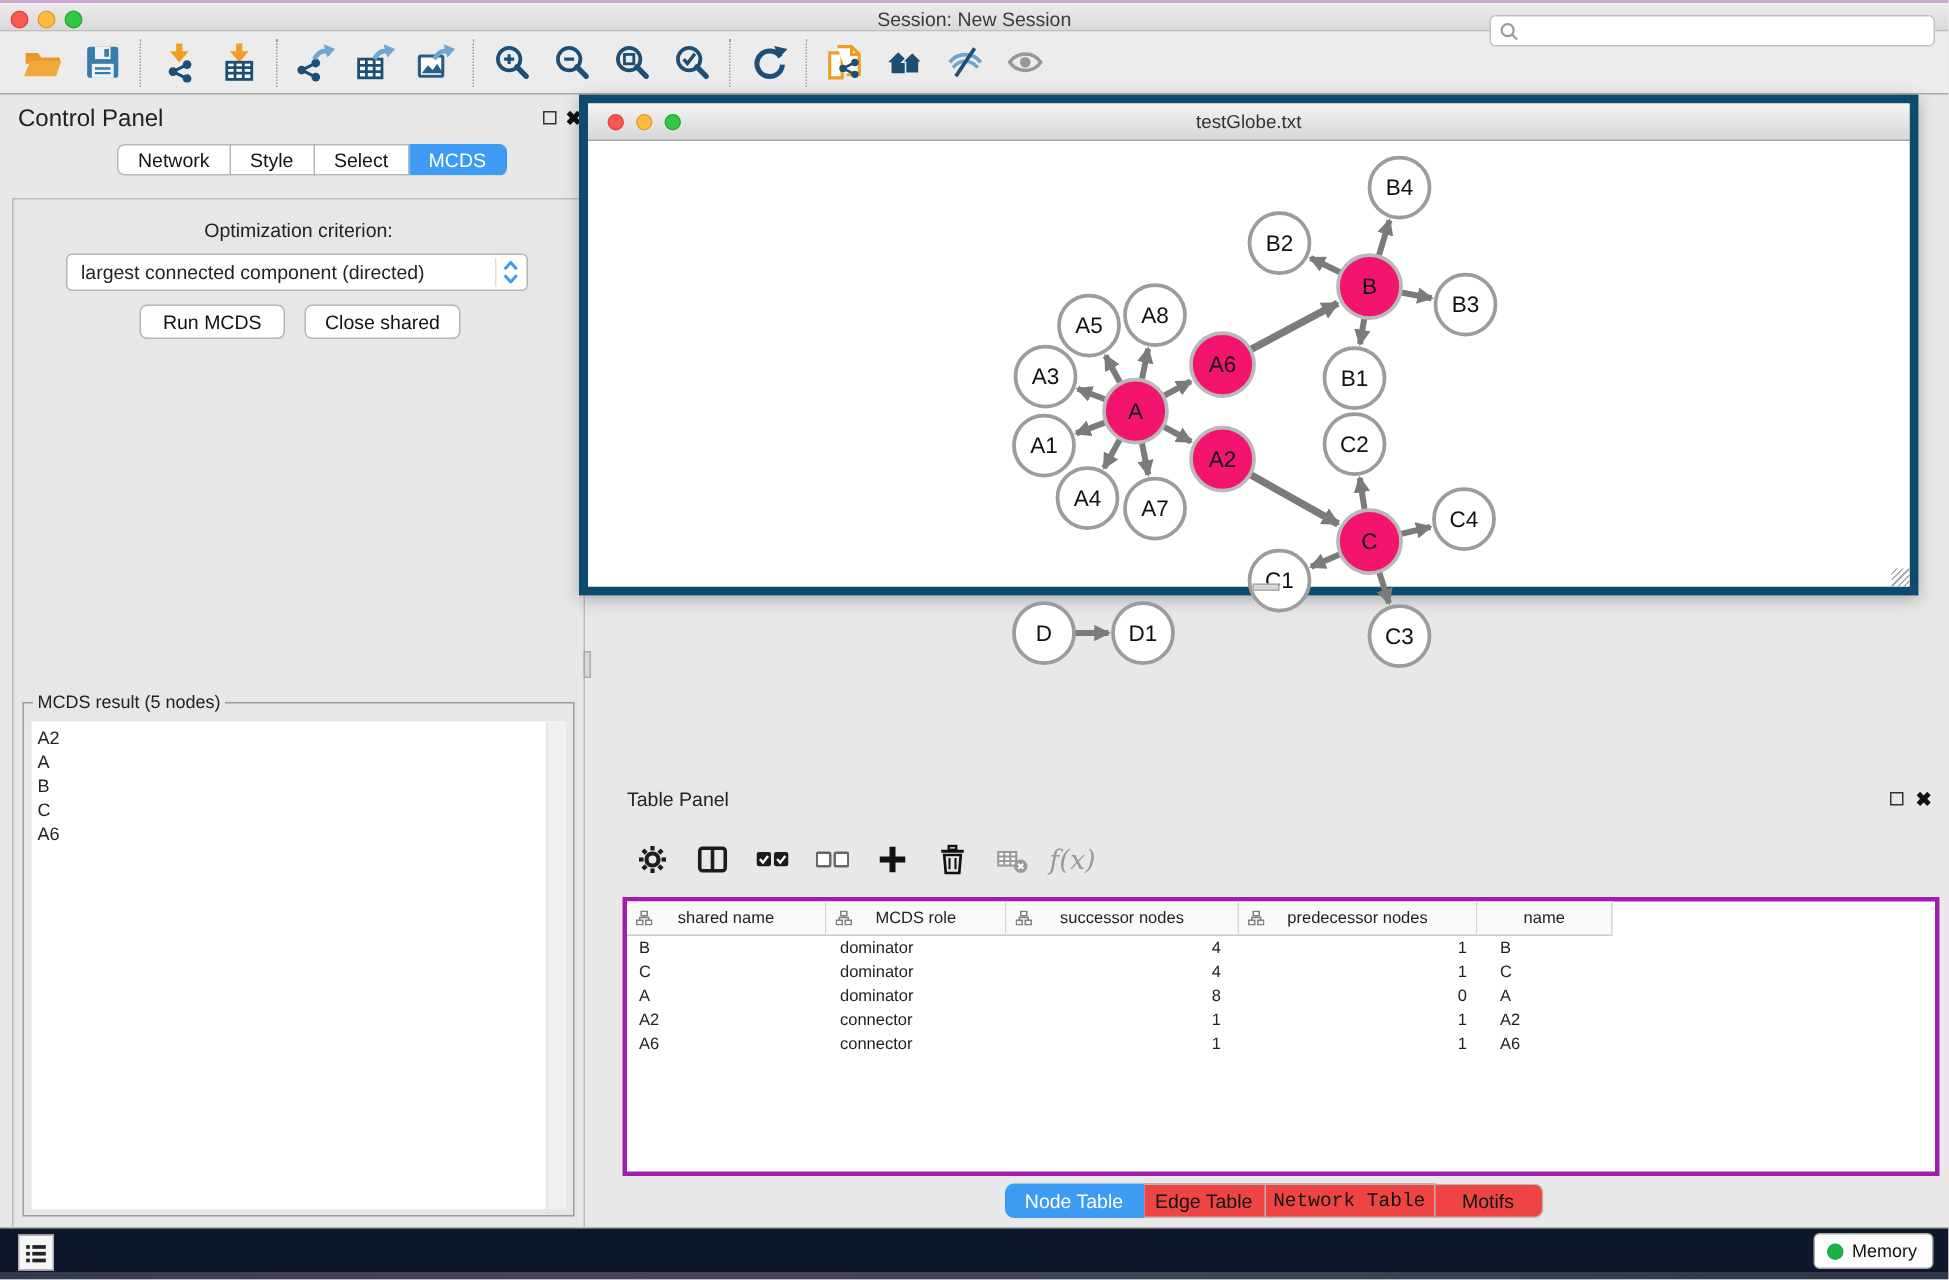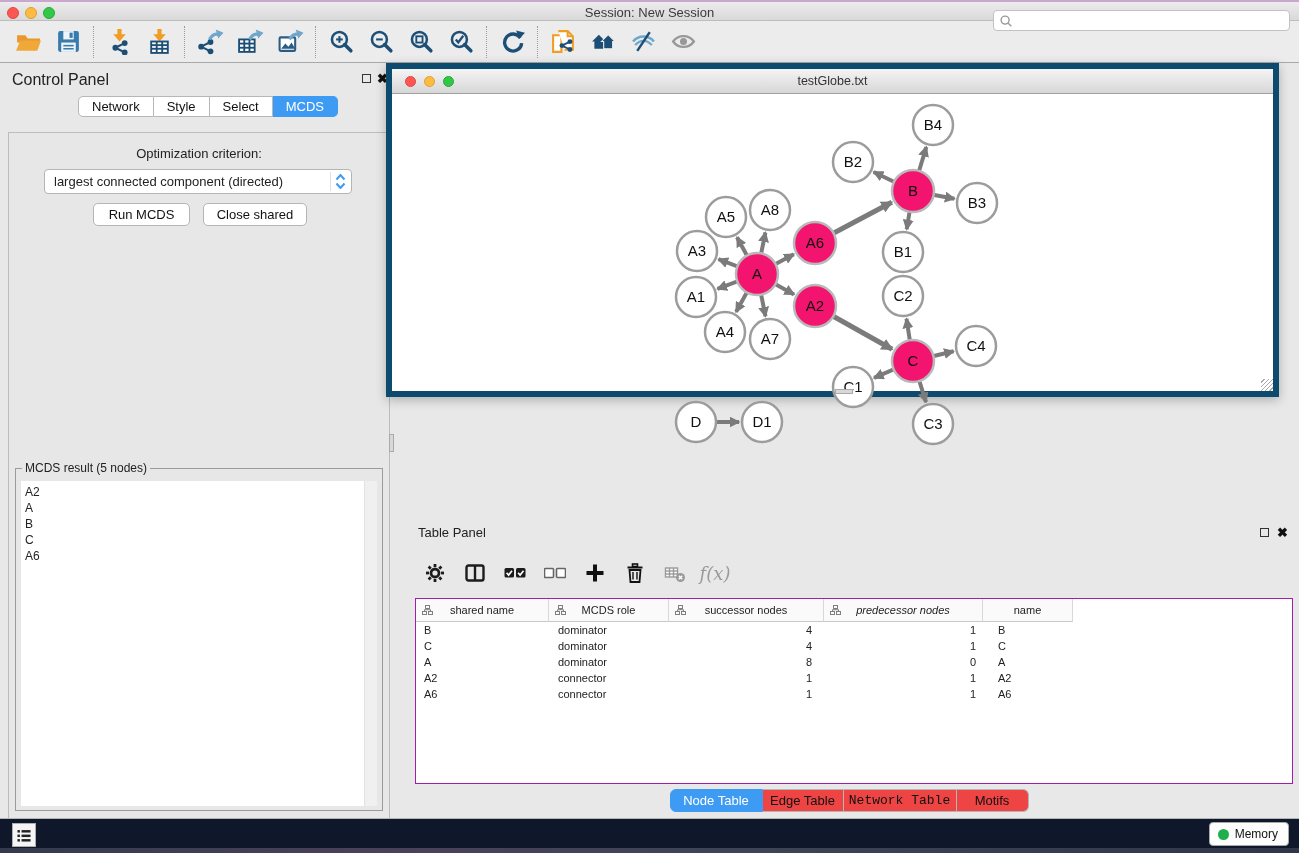--- a/index.html
+++ b/index.html
@@ -68,21 +68,21 @@
     background:repeating-linear-gradient(135deg, transparent 0 2px, #ababab 2px 3px); }
 
   
   .tp-title { position:absolute; left:418px; top:525px; font-size:13px; }
   .tp-toolbar { position:absolute; left:405px; top:554px; width:894px; height:38px; display:flex;
     align-items:center; padding-left:17px; gap:14px; }
   .tp-btn { width:26px; height:26px; display:flex; align-items:center; justify-content:center; }
   .tp-btn svg { width:22px; height:22px; }
   .fx-label { font-family:"DejaVu Serif", serif; font-style:italic; font-size:18px; color:#9a9a9a; }
   .node-table { position:absolute; left:415px; top:598px; width:878px; height:186px; background:#fff;
-    border:1px solid #a21caf; font-size:11px; }
+    border:3px solid #a21caf; font-size:11px; }
   .nt-header { position:absolute; left:0; top:0; height:23px; display:flex; }
   .nt-th { position:relative; height:23px; background:#fafafa; border-right:1px solid #d8d8d8;
     border-bottom:1px solid #c8c8c8; display:flex; align-items:center; justify-content:center; font-size:11px; color:#222; }
   .nt-th .hicon { position:absolute; left:6px; top:6px; width:11px; height:10px; }
   .nt-body { position:absolute; left:0; top:23px; right:0; }
   .nt-row { display:flex; height:16px; line-height:16px; }
   .nt-td { overflow:hidden; white-space:nowrap; }
   .bottom-tabs { position:absolute; top:789px; height:23px; display:flex; }
   .bt-tab { height:23px; font-size:13px; line-height:22px; text-align:center; background:#ef4444;
     border:1px solid #b5b5b5; border-left:none; color:#111; }
@@ -533,21 +533,21 @@
         <svg class="hicon" viewBox="0 0 11 10">
           <g fill="none" stroke="#808080" stroke-width="1">
             <rect x="3.5" y="0.5" width="4" height="3"></rect>
             <rect x="0.5" y="6.5" width="4" height="3"></rect>
             <rect x="6.5" y="6.5" width="4" height="3"></rect>
             <path d="M5.5 3.5 v1.2 M2.5 6.5 v-1.8 h6 v1.8"></path>
           </g>
         </svg>
         <span>successor nodes</span>
       </div>
-      <div class="nt-th" style="width: 159px; font-style: italic;">
+      <div class="nt-th" style="width: 159px;">
         <svg class="hicon" viewBox="0 0 11 10">
           <g fill="none" stroke="#808080" stroke-width="1">
             <rect x="3.5" y="0.5" width="4" height="3"></rect>
             <rect x="0.5" y="6.5" width="4" height="3"></rect>
             <rect x="6.5" y="6.5" width="4" height="3"></rect>
             <path d="M5.5 3.5 v1.2 M2.5 6.5 v-1.8 h6 v1.8"></path>
           </g>
         </svg>
         <span>predecessor nodes</span>
       </div>

